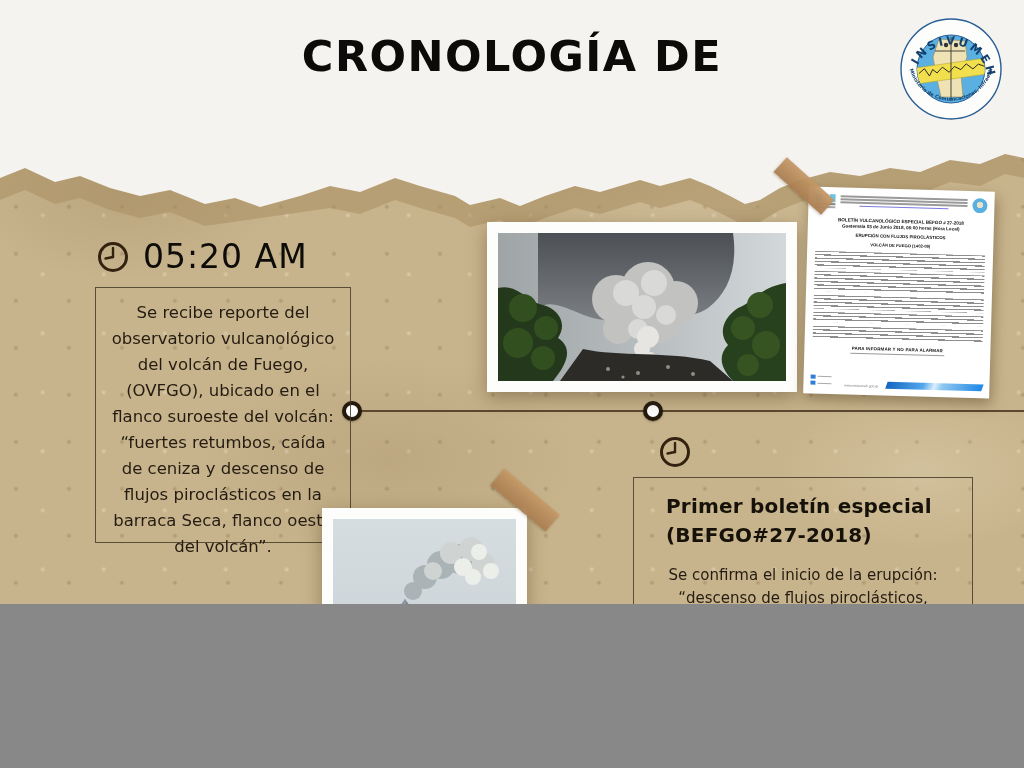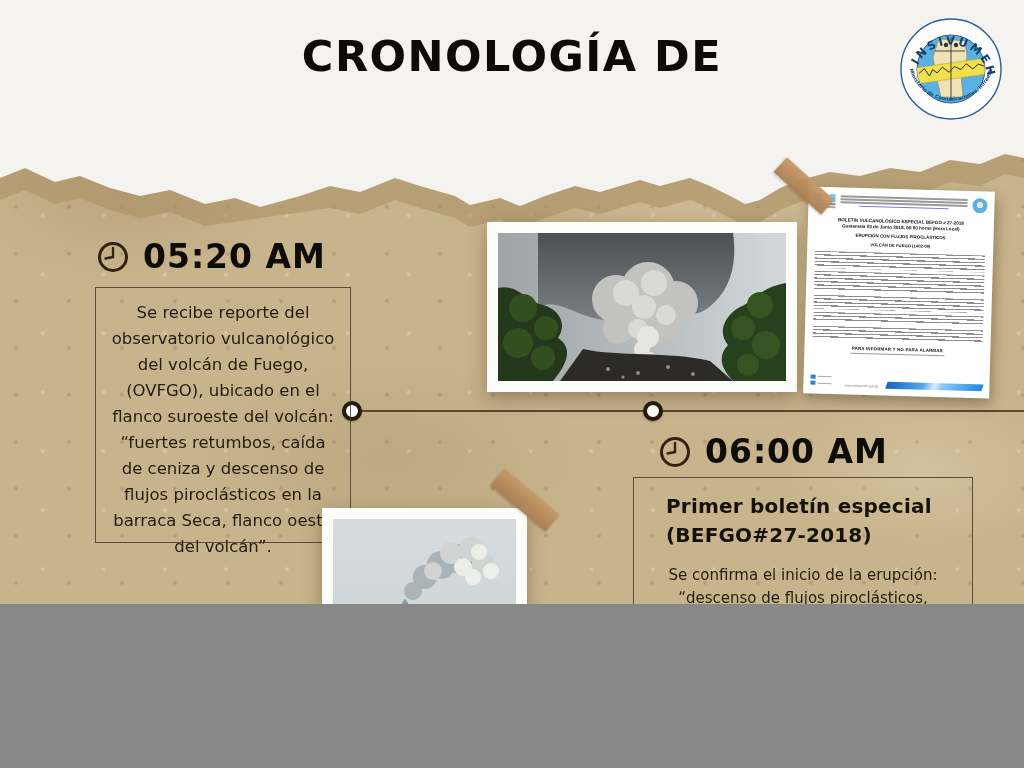--- a/index.html
+++ b/index.html
@@ -26,21 +26,21 @@
   
   .seal{position:absolute;left:899px;top:17px;width:104px;height:104px;}
   
   .tl-line{position:absolute;left:352px;top:410px;width:672px;height:2px;background:#5c4831;}
   .tl-node{position:absolute;width:12px;height:12px;border-radius:50%;
     background:#fff;border:4px solid #241b0e;box-shadow:0 1px 2px rgba(40,25,5,.35);}
   .node1{left:342px;top:401px;} .node2{left:643px;top:401px;}
   
   .clock{position:absolute;width:32px;height:32px;}
   .clock1{left:97px;top:241px;} .clock2{left:659px;top:436px;}
-  .time-h{position:absolute;font-weight:700;color:#0e0c08;font-size:33px;letter-spacing:1px;}
+  .time-h{position:absolute;font-weight:400;color:#0e0c08;font-size:33px;letter-spacing:1px;}
   .time1{left:143px;top:237px;} .time2{left:705px;top:432px;}
   .tbox{position:absolute;border:1.5px solid rgba(72,58,40,.85);color:#241c12;}
   .box1{left:95px;top:287px;width:226px;height:230px;padding:12px 14px;
     font-size:16.5px;line-height:26px;text-align:center;font-weight:500;}
   .box2{left:633px;top:477px;width:274px;height:228px;padding:14px 32px;}
   .box2 .b2-head{font-weight:800;font-size:20px;line-height:29px;color:#161209;text-align:left;margin-bottom:14px;letter-spacing:.2px;}
   .box2 .b2-body{font-size:15px;line-height:22.5px;text-align:center;font-weight:500;}
   
   .photo{position:absolute;background:#fdfdfc;box-shadow:0 6px 18px rgba(60,42,15,.38);}
   .photo1{left:487px;top:222px;padding:11px;}
@@ -136,21 +136,20 @@
   <div class="time-h time1">05:20 AM</div>
   <div class="tbox box1">
     <span>Se recibe reporte del observatorio vulcanológico del volcán de Fuego, (OVFGO), ubicado en el flanco suroeste del volcán: “fuertes retumbos, caída de ceniza y descenso de flujos piroclásticos en la barraca Seca, flanco oeste del volcán”.</span>
   </div>
 
   <svg class="clock clock2" viewBox="0 0 32 32">
     <circle cx="16" cy="16" r="13.5" fill="none" stroke="#33220f" stroke-width="3"></circle>
     <line x1="16" y1="16" x2="16" y2="7" stroke="#33220f" stroke-width="2.4" stroke-linecap="round"></line>
     <line x1="16" y1="16" x2="8.5" y2="17.5" stroke="#33220f" stroke-width="2.4" stroke-linecap="round"></line>
   </svg>
-  <div class="time-h time2">06:00 AM</div>
   <div class="tbox box2">
     <div class="b2-head">Primer boletín especial (BEFGO#27-2018)</div>
     <div class="b2-body">Se confirma el inicio de la erupción: “descenso de flujos piroclásticos, columnas de ceniza y retumbos generando onda de choque fuertes, causando vibración en viviendas cercanas al volcán, sonidos constantes similares a máquina locomotora de tren.”</div>
   </div>
 
   <div class="photo photo1">
     <svg width="288" height="148" viewBox="0 0 288 148">
       <defs>
         <linearGradient id="p1sky" x1="0" y1="0" x2="1" y2="0">
           <stop offset="0" stop-color="#9fa4a7"></stop>

